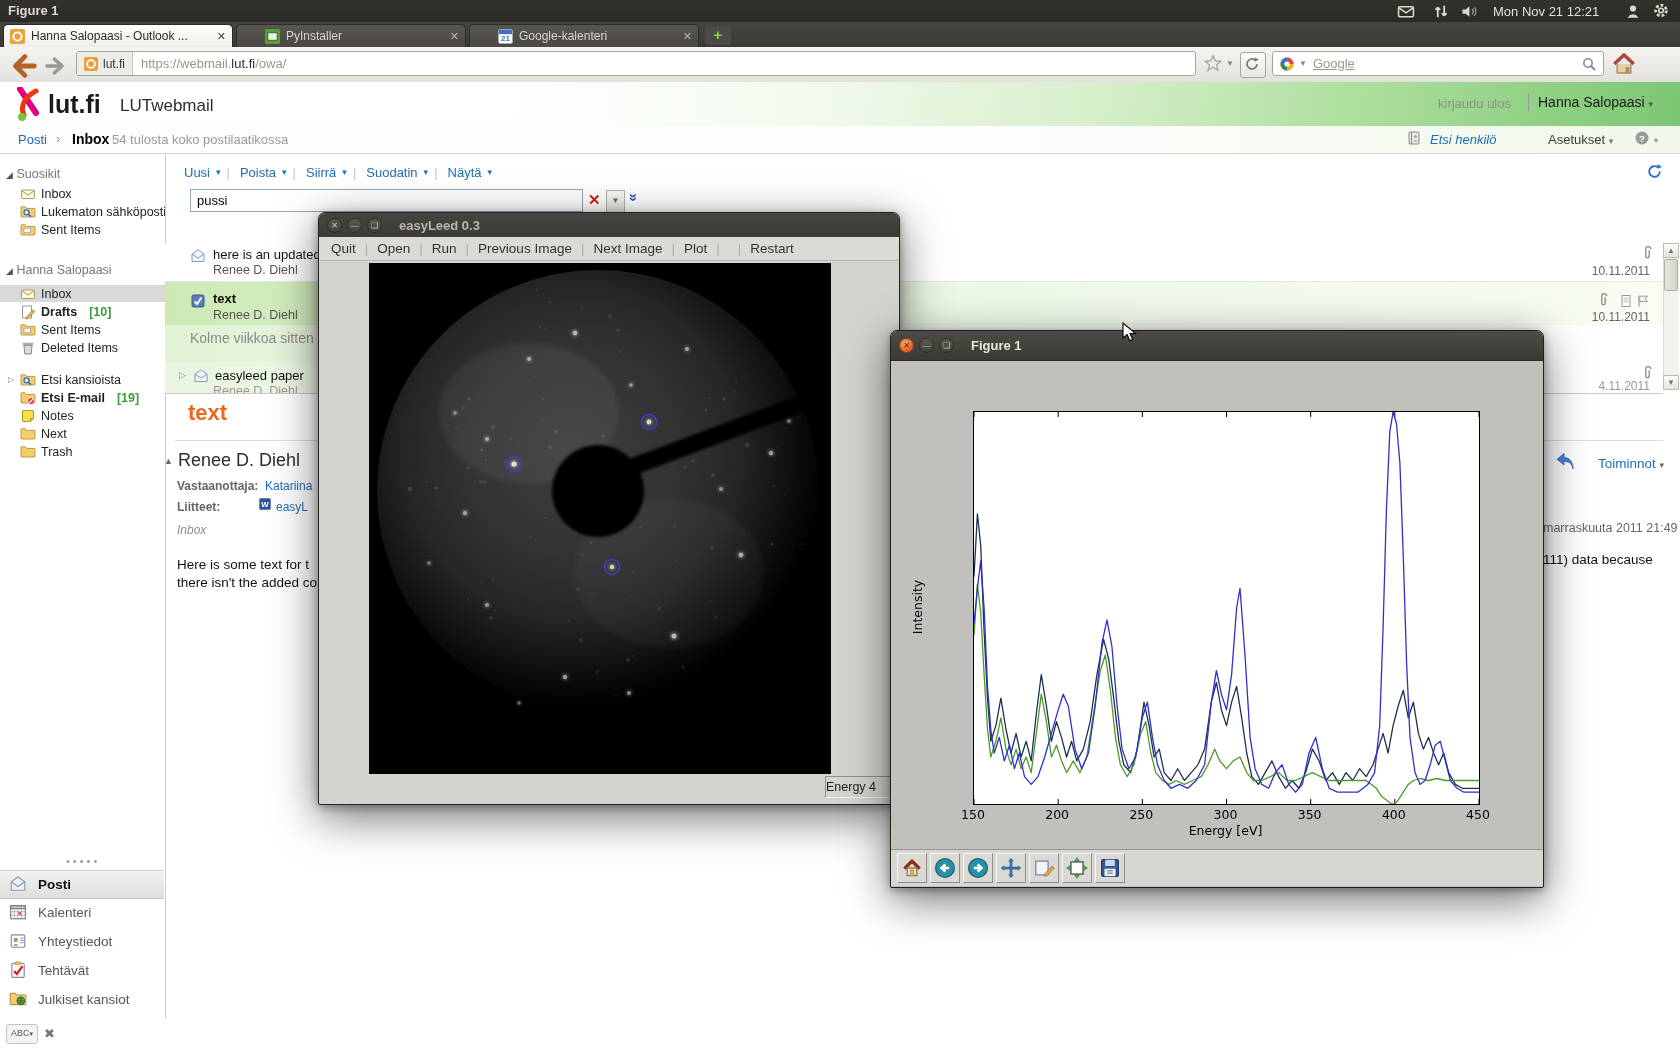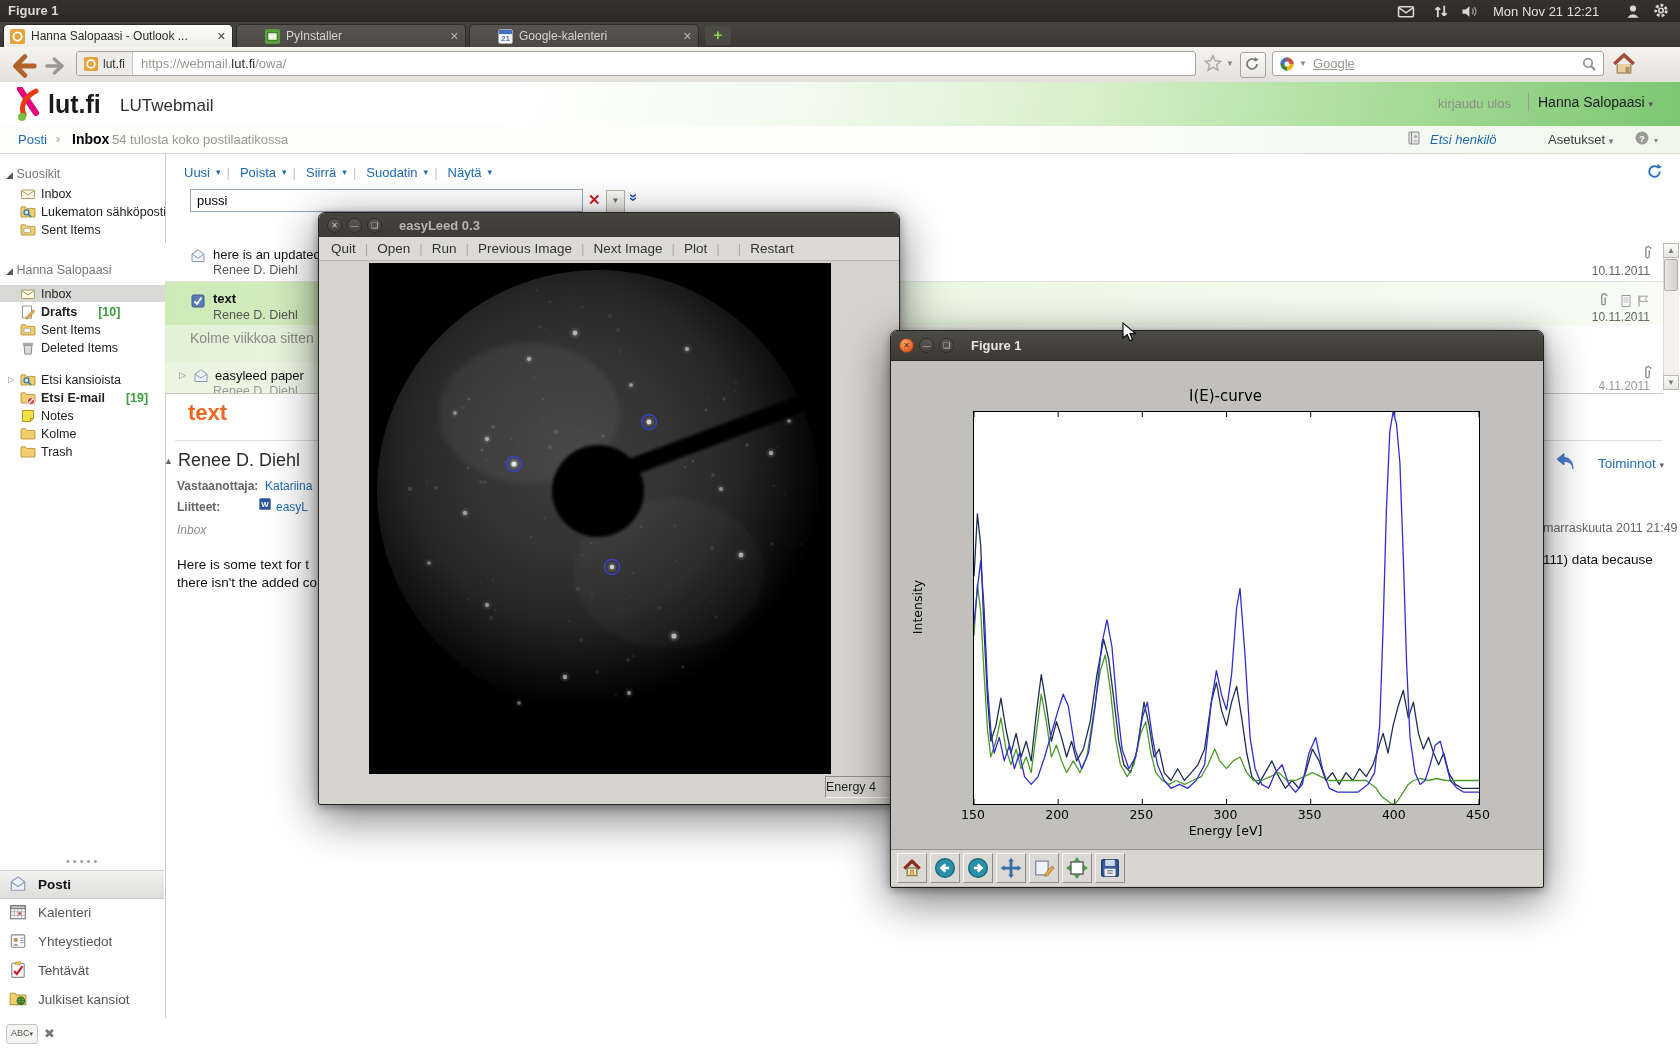--- a/index.html
+++ b/index.html
@@ -34,21 +34,21 @@
   .searchbar .ph{color:#9c988f;font-size:13px;margin-left:6px;flex:1;text-decoration:underline;}
   
   .wmheader{left:0;top:82px;width:1680px;height:44px;background:linear-gradient(100deg,#ffffff 30%,#f2faee 48%,#d7efcb 65%,#a9dd99 82%,#7cc673 100%);}
   .wmbread{left:0;top:126px;width:1680px;height:27px;background:linear-gradient(90deg,#fdfdfc 60%,#eff8ea 100%);border-bottom:1px solid #d8d8d3;}
   .blue{color:#1f6bb8;}
   .sidebarline{left:165px;top:153px;width:1px;height:865px;background:#cccccb;}
   .fitem{position:absolute;left:0;width:165px;height:17px;display:flex;align-items:center;font-size:12.5px;color:#222;}
   .fitem .fic{width:16px;height:16px;margin-right:5px;flex:0 0 auto;}
   .fitem .fic svg{width:16px;height:16px;}
   .fhead{position:absolute;left:6px;font-size:12.5px;color:#777;}
-  .count{color:#3a9e3a;font-weight:bold;margin-left:21px;}
+  .count{color:#3a9e3a;font-weight:bold;margin-left:12px;}
   .module{position:absolute;left:0;width:164px;height:27px;display:flex;align-items:center;font-size:13.5px;color:#555;}
   .module .mic{width:22px;height:20px;margin:0 8px 0 8px;}
   .module .mic svg{width:20px;height:18px;}
   .module.sel{background:linear-gradient(#f2f2f1,#dededc);color:#111;font-weight:bold;border-top:1px solid #cfcfcd;border-bottom:1px solid #c5c5c3;}
   .wmtools{left:180px;top:162px;height:20px;display:flex;align-items:center;font-size:13px;}
   .wmtools .titem{color:#1f6bb8;margin:0 4px;}
   .wmtools .caret{color:#1f6bb8;font-size:9px;margin-left:2px;}
   .wmtools .sep{color:#c5c5c2;margin:0 6px;}
   .msg-sub{font-size:13px;color:#111;}
   .msg-snd{font-size:12.5px;color:#555;}
@@ -310,21 +310,21 @@
               <path d="M2.5 2.5 h11 v8 l-3 3 h-8 Z" fill="#f5e04a" stroke="#b09a20"></path>
               <path d="M13.5 10.5 l-3 0 0 3" fill="#e0c830" stroke="#b09a20"></path>
             </svg></span>
           <span style="white-space: nowrap; overflow: hidden;">Notes</span>
         </div>
         <div class="fitem" style="top: 425px;">
           <span style="width: 20px; flex: 0 0 auto;"></span>
           <span class="fic"><svg viewBox="0 0 16 16">
               <path d="M1 5.5 L1 3.5 Q1 2.8 1.7 2.8 L5.2 2.8 L6.6 4.4 L14.3 4.4 Q15 4.4 15 5.1 L15 12.3 Q15 13 14.3 13 L1.7 13 Q1 13 1 12.3 Z" fill="#f3cf6b" stroke="#b5913c" stroke-width="0.9"></path>
             </svg></span>
-          <span style="white-space: nowrap; overflow: hidden;">Kolme</span>
+          <span style="white-space: nowrap; overflow: hidden;">Next</span>
         </div>
         <div class="fitem" style="top: 443px;">
           <span style="width: 20px; flex: 0 0 auto;"></span>
           <span class="fic"><svg viewBox="0 0 16 16">
               <path d="M1 5.5 L1 3.5 Q1 2.8 1.7 2.8 L5.2 2.8 L6.6 4.4 L14.3 4.4 Q15 4.4 15 5.1 L15 12.3 Q15 13 14.3 13 L1.7 13 Q1 13 1 12.3 Z" fill="#f3cf6b" stroke="#b5913c" stroke-width="0.9"></path>
             </svg></span>
           <span style="white-space: nowrap; overflow: hidden;">Trash</span>
         </div>
       </div>
     <div class="abs" style="left:66px;top:855px;color:#9a9a96;font-size:11px;letter-spacing:3px">•••••</div>
@@ -679,21 +679,20 @@
   </div>
 
   <div class="win" style="left:890px;top:330px;width:652px;height:556px;background:#c1c0bd;border:1px solid #21201d;z-index:30">
     <div class="titlebar tb-focus" style="height:30px">
       <span class="wbtn close-f">✕</span>
       <span class="wbtn gray">—</span>
       <span class="wbtn gray">❏</span>
       <span class="wtitle" style="color:#e8e4dc">Figure 1</span>
     </div>
     <div class="abs" style="left:0;top:30px;width:100%;height:488px">
-      <div class="abs" style="left:82px;top:26px;width:505px;text-align:center;font-size:15px;color:#000;font-family:'DejaVu Sans',sans-serif">I(E)-curve</div>
       <div class="abs" style="left:26px;top:246px;transform:translate(-50%,-50%) rotate(-90deg);font-size:12.5px;color:#000;font-family:'DejaVu Sans',sans-serif">Intensity</div>
       <div class="abs" id="axes" style="left:82px;top:50px;width:505px;height:392px;background:#fff;border:1px solid #000"><svg width="505" height="392" viewBox="0 0 505 392">
             <line x1="0.0" y1="392" x2="0.0" y2="387" stroke="#000"></line>
             <line x1="0.0" y1="0" x2="0.0" y2="5" stroke="#000"></line>
             <line x1="84.2" y1="392" x2="84.2" y2="387" stroke="#000"></line>
             <line x1="84.2" y1="0" x2="84.2" y2="5" stroke="#000"></line>
             <line x1="168.3" y1="392" x2="168.3" y2="387" stroke="#000"></line>
             <line x1="168.3" y1="0" x2="168.3" y2="5" stroke="#000"></line>
             <line x1="252.5" y1="392" x2="252.5" y2="387" stroke="#000"></line>
             <line x1="252.5" y1="0" x2="252.5" y2="5" stroke="#000"></line>

